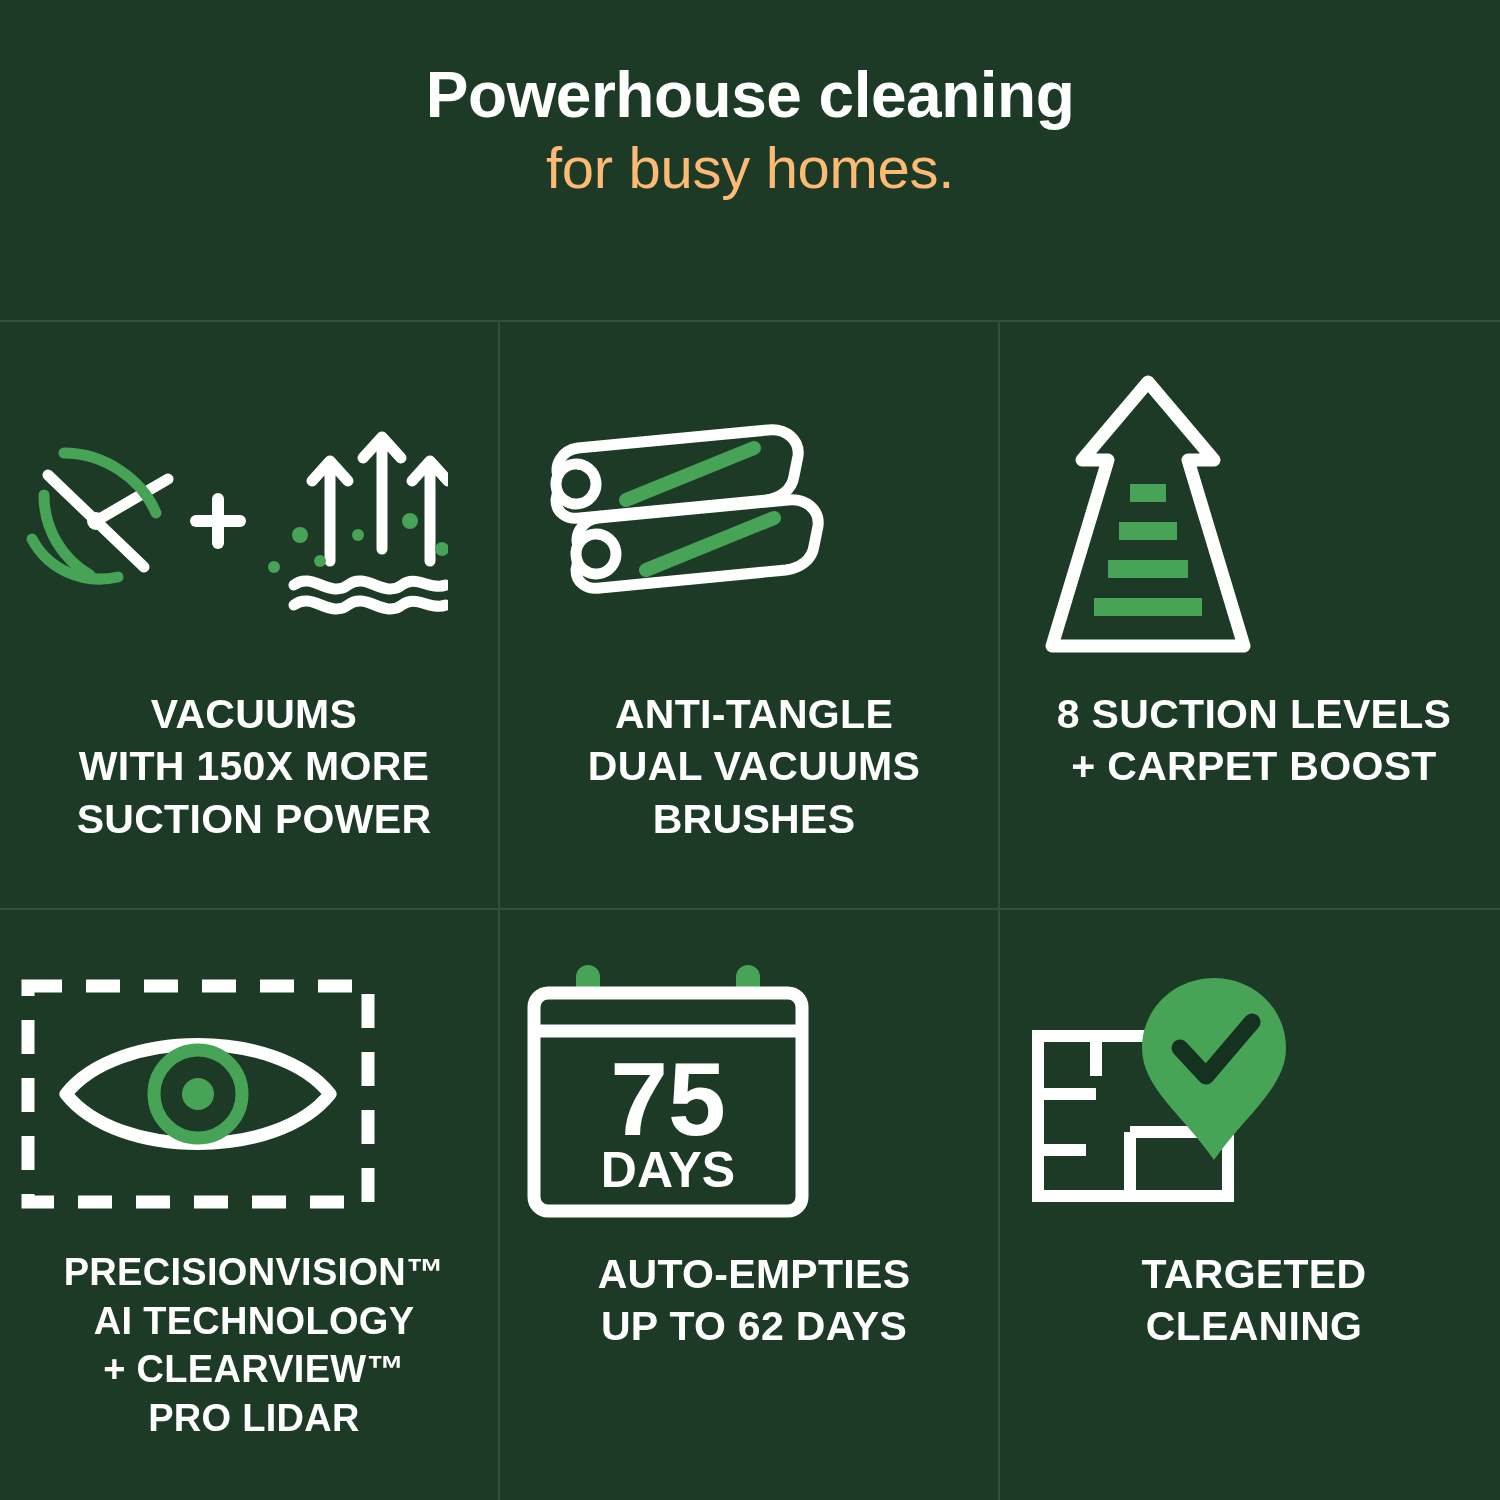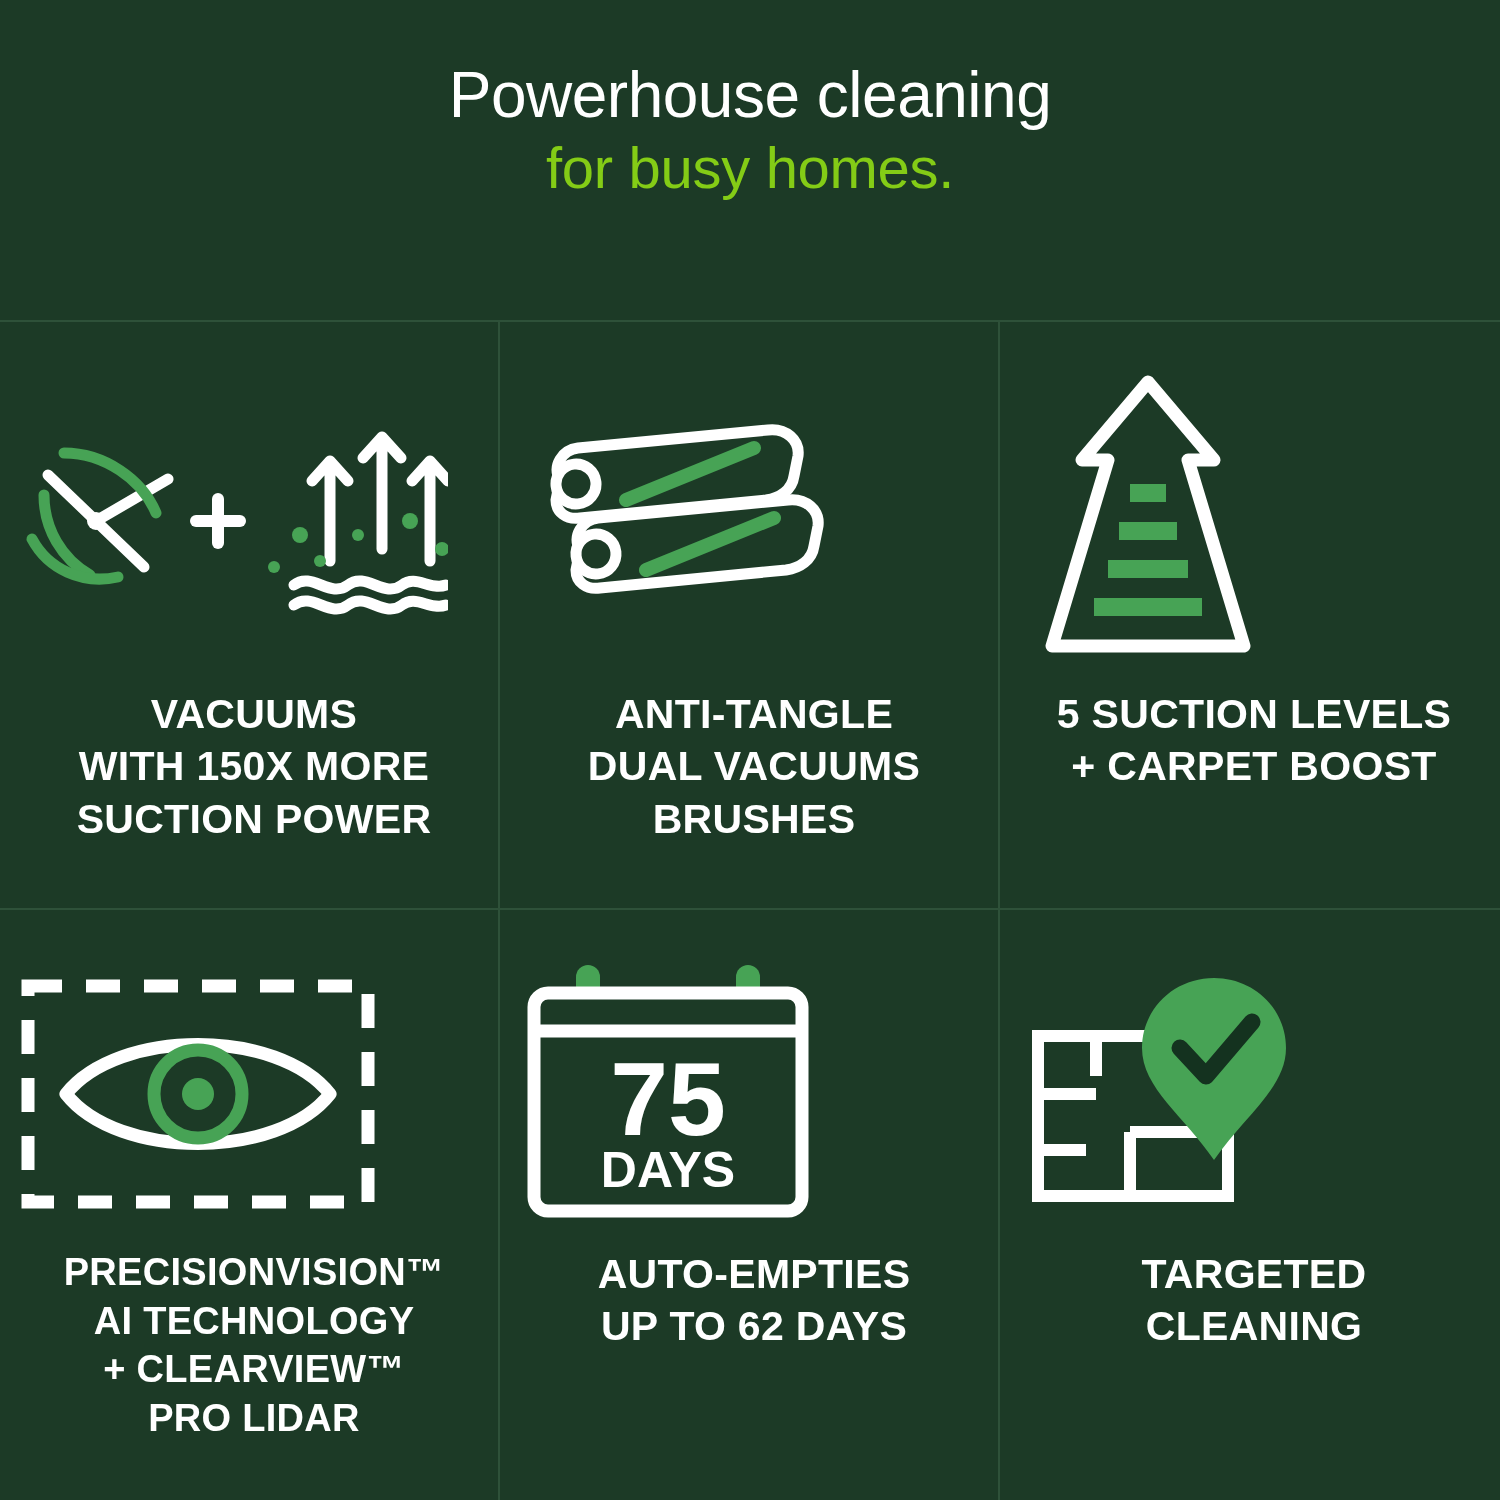--- a/index.html
+++ b/index.html
@@ -26,27 +26,27 @@
     height: 320px;
     display: flex;
     flex-direction: column;
     align-items: center;
     justify-content: flex-start;
     padding-top: 62px;
   }
   .head-line1 {
     color: #ffffff;
     font-size: 64px;
-    font-weight: normal;
+    font-weight: bold;
     letter-spacing: -0.5px;
     line-height: 1.05;
     text-align: center;
   }
   .head-line2 {
-    color: #84cc16;
+    color: #fdba74;
     font-size: 58px;
     font-weight: normal;
     letter-spacing: -0.3px;
     line-height: 1.15;
     text-align: left;
     margin-top: 6px;
   }
 
   
   .grid {
@@ -202,21 +202,21 @@
           <path d="M130 8 L196 86 L170 86 L226 272 L34 272 L90 86 L64 86 Z" fill="#1c3a26" stroke="#ffffff" stroke-width="13" stroke-linejoin="round"></path>
 
           <g fill="#47a355">
             <rect x="112" y="110" width="36" height="18"></rect>
             <rect x="101" y="148" width="58" height="18"></rect>
             <rect x="90" y="186" width="80" height="18"></rect>
             <rect x="76" y="224" width="108" height="18"></rect>
           </g>
         </svg>
       </div>
-      <div class="caption">5 SUCTION LEVELS
+      <div class="caption">8 SUCTION LEVELS
 + CARPET BOOST</div>
     </div>
 
     <div class="cell sep-right">
       <div class="icon-box row2">
         <svg width="360" height="240" viewBox="0 0 360 240" fill="none" xmlns="http://www.w3.org/2000/svg">
           <rect x="10" y="12" width="340" height="216" fill="none" stroke="#ffffff" stroke-width="13" stroke-dasharray="34 24" stroke-linecap="butt"></rect>
           <path d="M48 120 C100 54 260 54 312 120 C260 186 100 186 48 120 Z" fill="#1c3a26" stroke="#ffffff" stroke-width="13" stroke-linejoin="round"></path>
           <circle cx="180" cy="120" r="44" fill="none" stroke="#47a355" stroke-width="13"></circle>
           <circle cx="180" cy="120" r="16" fill="#47a355"></circle>

